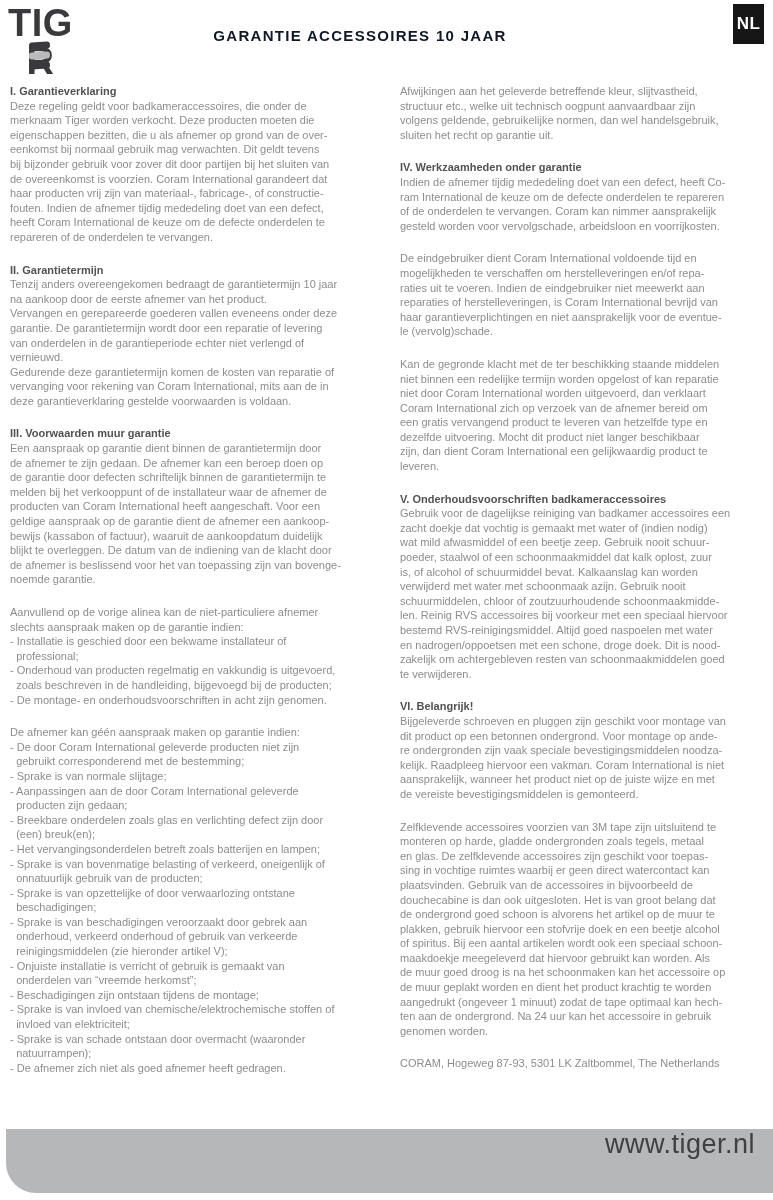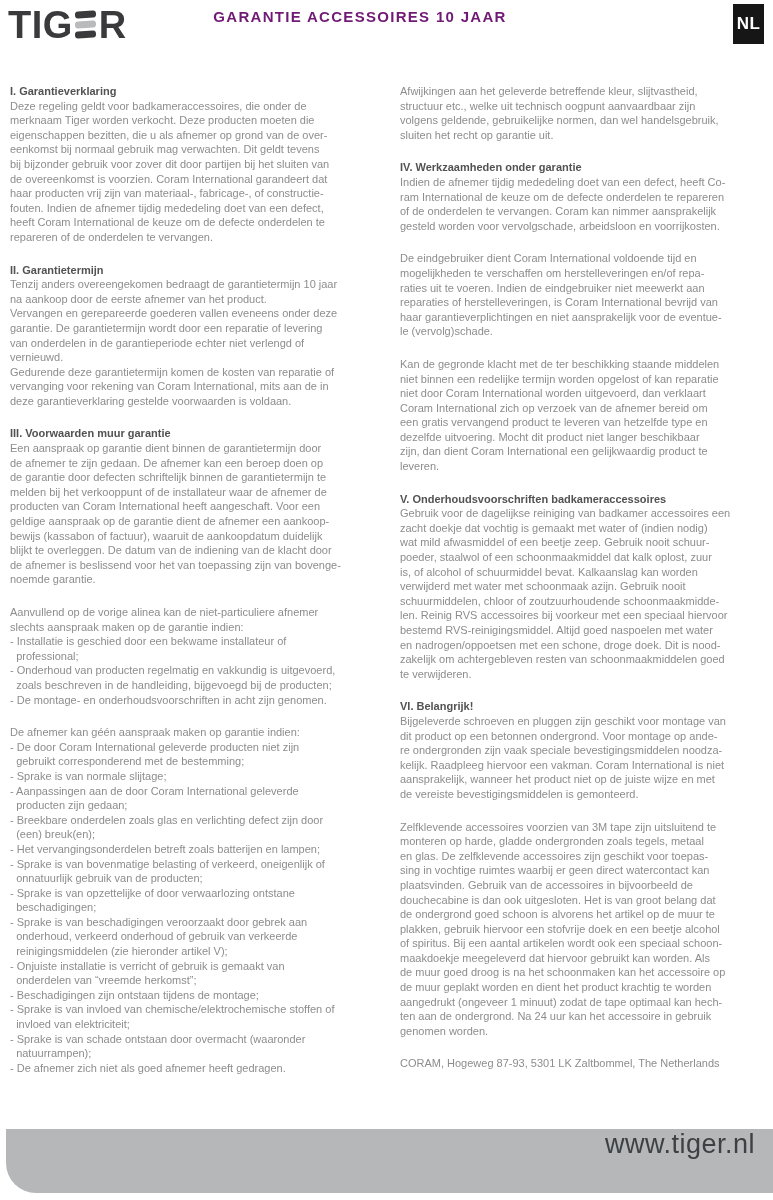--- a/index.html
+++ b/index.html
@@ -4,31 +4,31 @@
 <style>
   html,body{margin:0;padding:0;background:#ffffff;}
   .page{
     position:relative;width:773px;height:1200px;background:#ffffff;
     font-family:"Liberation Sans", sans-serif;overflow:hidden;
   }
   
   .logo{
     position:absolute;left:8px;top:4px;height:42px;
     display:flex;align-items:center;
-    font-weight:bold;font-size:38px;letter-spacing:0.5px;color:#3a3a3c;
+    font-weight:bold;font-size:38px;letter-spacing:0.5px;color:#3a3a3c;flex-direction:column;
   }
   .logo .ltr{line-height:1;}
   .ebars{position:relative;display:inline-block;width:22px;height:28px;margin:0 2px;}
   .ebars .bar{position:absolute;left:0;width:21px;height:7px;border-radius:3px;transform:rotate(-4deg);}
   .ebars .b1{top:0;background:#3a3a3c;}
   .ebars .b2{top:10px;background:#b9babc;}
   .ebars .b3{top:20px;background:#3a3a3c;}
   .doc-title{
-    position:absolute;left:110px;top:8px;width:500px;text-align:center;
-    font-weight:bold;font-size:15px;letter-spacing:1.3px;color:#701a75;
+    position:absolute;left:110px;top:27px;width:500px;text-align:center;
+    font-weight:bold;font-size:15px;letter-spacing:1.3px;color:#0f172a;
   }
   .nl-badge{
     position:absolute;right:9px;top:4px;width:31px;height:40px;
     background:#161616;color:#ffffff;font-weight:bold;font-size:17px;
     display:flex;align-items:center;justify-content:center;letter-spacing:0.5px;
   }
   
   .col{
     position:absolute;top:84px;width:374px;
     font-size:11px;line-height:14.6px;color:#8d8d8d;

